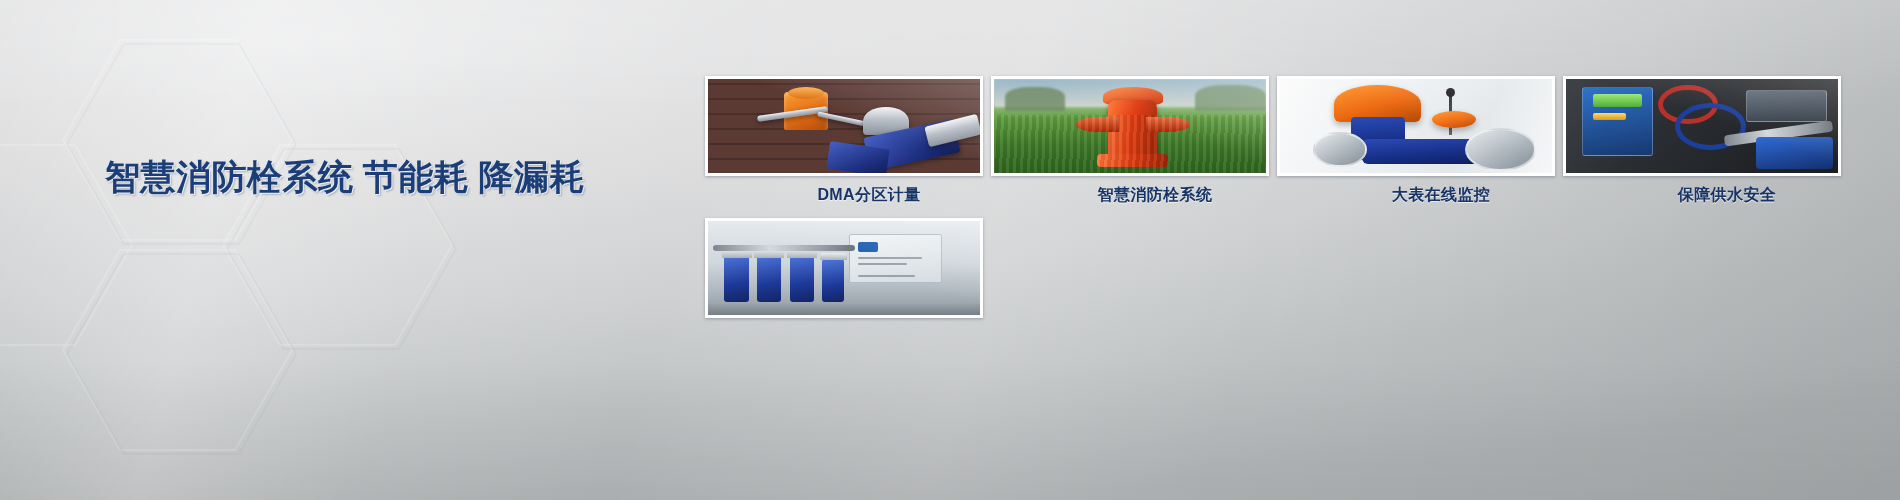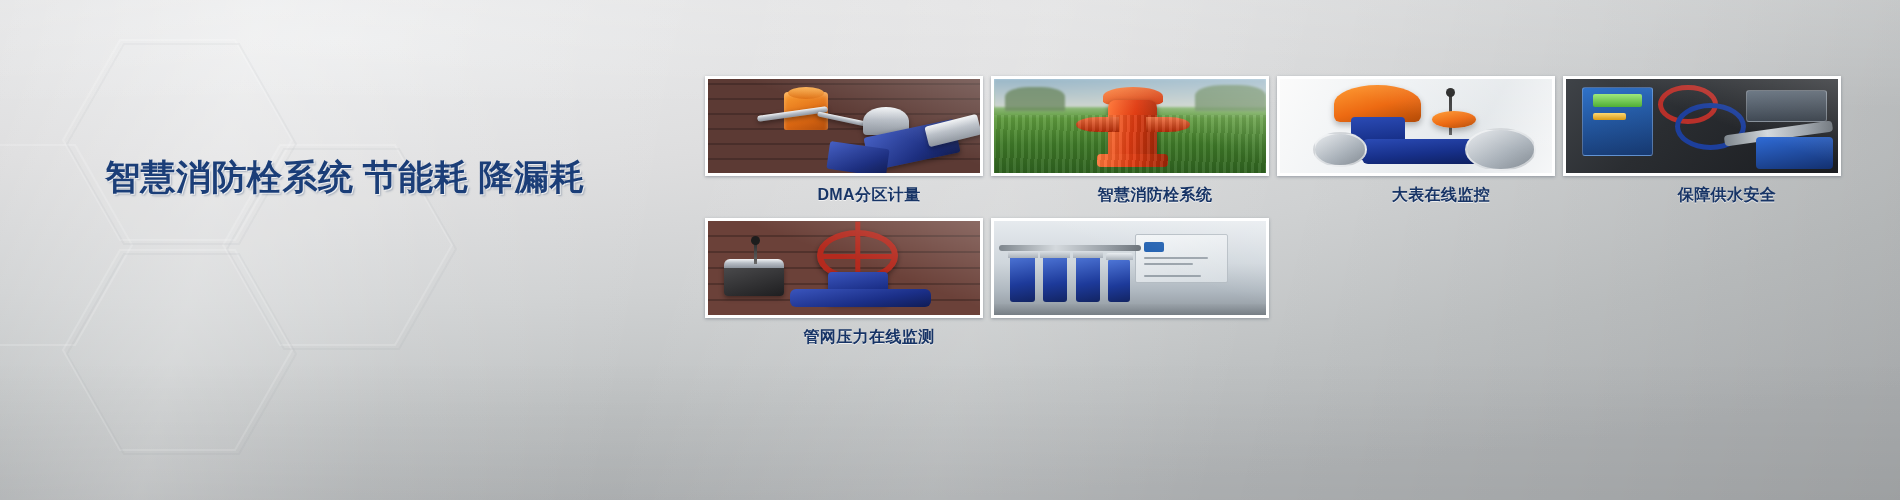--- a/index.html
+++ b/index.html
@@ -431,36 +431,20 @@
             <div class="pipe-steel" style="left:58%;top:52%;width:40%;height:12%;transform:rotate(-8deg)"></div>
             <div class="panel" style="left:66%;top:12%;width:30%;height:34%;background:linear-gradient(170deg,#5d6a78,#2b333d)"></div>
             <div style="position:absolute;left:70%;top:62%;width:28%;height:34%;background:linear-gradient(170deg,#2f6bd6,#13306f);border-radius:4px"></div>
           </div>
           <div class="gloss"></div>
         </div>
       </div>
       <div class="caption">保障供水安全</div>
     </div>
 
-    <div class="card">
-      <div class="thumb">
-        <div class="photo brick2">
-          <div class="sc">
-            <div class="wheel" style="left:40%;top:10%;width:30%;height:54%"></div>
-            <div class="valve-body shadow-soft" style="left:44%;top:54%;width:22%;height:34%"></div>
-            <div class="valve-body" style="left:30%;top:72%;width:52%;height:20%;border-radius:6px"></div>
-            <div class="black-pod shadow-soft" style="left:6%;top:46%;width:22%;height:34%"></div>
-            <div class="steel" style="left:6%;top:40%;width:22%;height:10%;border-radius:6px 6px 0 0"></div>
-            <div class="antenna" style="left:17%;top:22%;height:24%"></div>
-          </div>
-          <div class="gloss"></div>
-        </div>
-      </div>
-      <div class="caption">管网压力在线监测</div>
-    </div>
 
     <div class="card">
       <div class="thumb">
         <div class="photo room">
           <div class="sc">
             <div class="wall-panel" style="left:52%;top:14%;width:34%;height:52%">
               <span class="wp-logo"></span>
               <span class="wp-line" style="top:22px;width:70%"></span>
               <span class="wp-line" style="top:28px;width:54%"></span>
               <span class="wp-line" style="top:40px;width:62%"></span>

